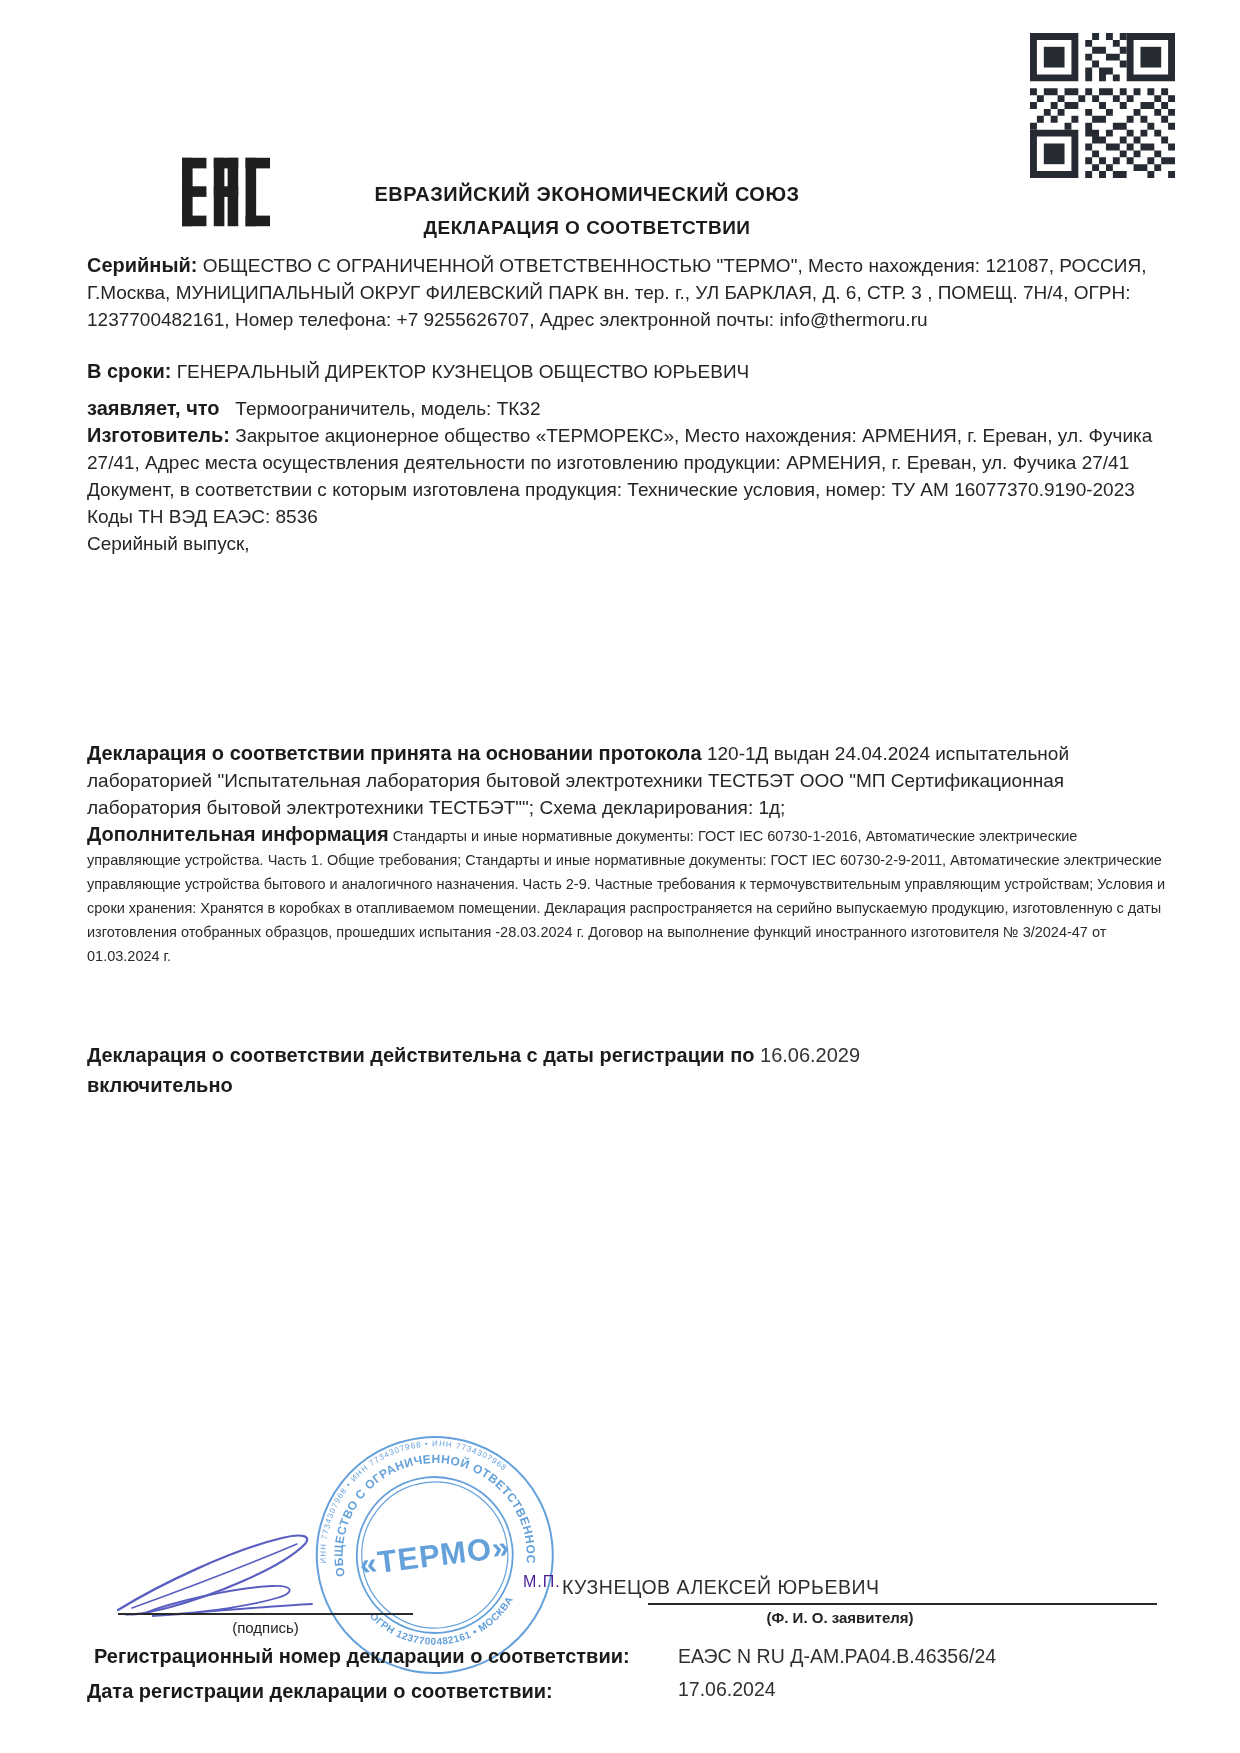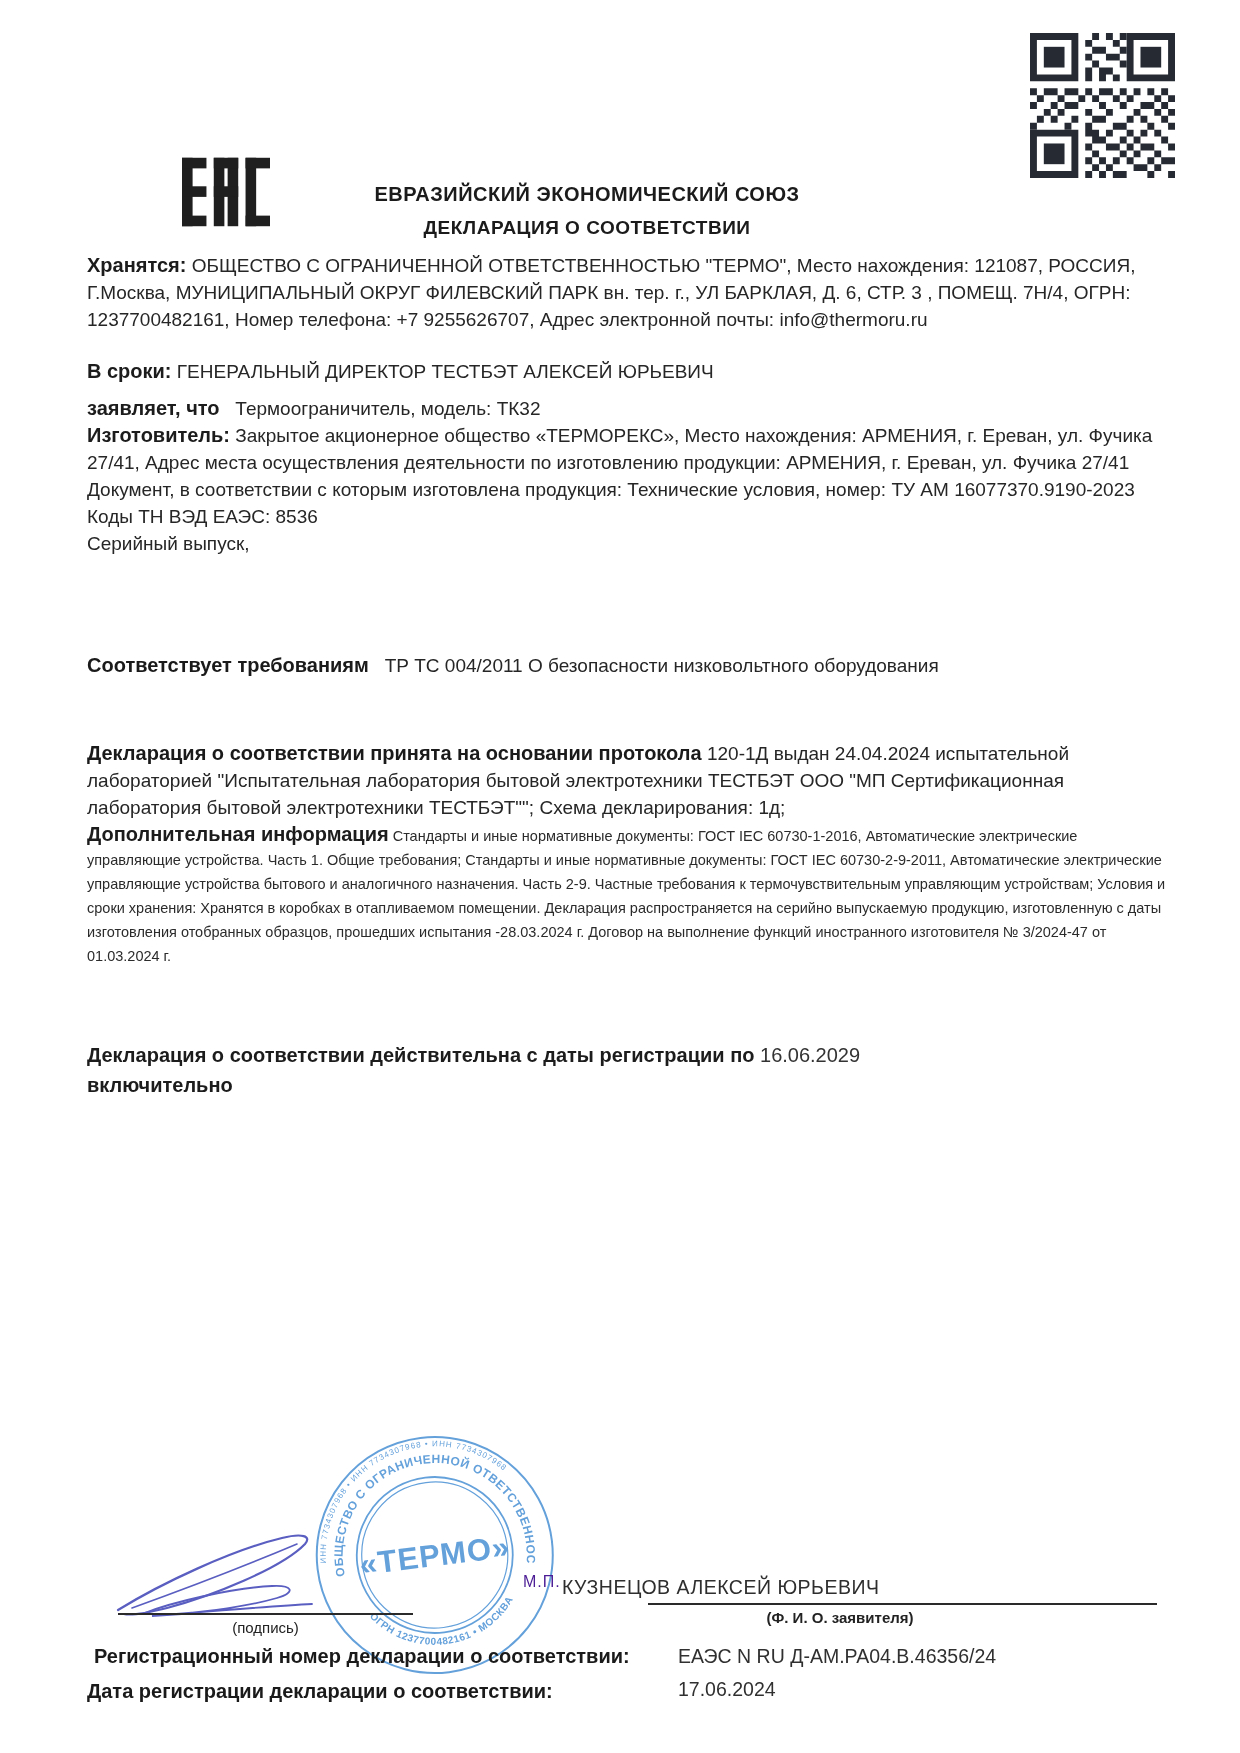--- a/index.html
+++ b/index.html
@@ -66,46 +66,42 @@
           <path d="M14 112h21v21H14z"></path>
         <path d="M63 0h7v7h-7z M77 0h7v7h-7z M91 0h7v7h-7z M56 7h7v7h-7z M84 7h7v7h-7z M63 14h7v7h-7z M70 14h7v7h-7z M91 14h7v7h-7z M56 21h7v7h-7z M77 21h7v7h-7z M84 21h7v7h-7z M63 28h7v7h-7z M91 28h7v7h-7z M56 35h7v7h-7z M70 35h7v7h-7z M77 35h7v7h-7z M56 42h7v7h-7z M70 42h7v7h-7z M84 42h7v7h-7z M42 56h7v7h-7z M42 70h7v7h-7z M42 84h7v7h-7z M0 56h7v7h-7z M14 56h7v7h-7z M21 56h7v7h-7z M35 56h7v7h-7z M56 56h7v7h-7z M70 56h7v7h-7z M77 56h7v7h-7z M91 56h7v7h-7z M105 56h7v7h-7z M119 56h7v7h-7z M133 56h7v7h-7z M7 63h7v7h-7z M28 63h7v7h-7z M49 63h7v7h-7z M63 63h7v7h-7z M84 63h7v7h-7z M98 63h7v7h-7z M126 63h7v7h-7z M140 63h7v7h-7z M0 70h7v7h-7z M21 70h7v7h-7z M35 70h7v7h-7z M70 70h7v7h-7z M91 70h7v7h-7z M112 70h7v7h-7z M119 70h7v7h-7z M133 70h7v7h-7z M14 77h7v7h-7z M28 77h7v7h-7z M56 77h7v7h-7z M77 77h7v7h-7z M105 77h7v7h-7z M126 77h7v7h-7z M140 77h7v7h-7z M7 84h7v7h-7z M21 84h7v7h-7z M63 84h7v7h-7z M70 84h7v7h-7z M98 84h7v7h-7z M112 84h7v7h-7z M133 84h7v7h-7z M0 91h7v7h-7z M35 91h7v7h-7z M56 91h7v7h-7z M84 91h7v7h-7z M91 91h7v7h-7z M119 91h7v7h-7z M140 91h7v7h-7z M56 98h7v7h-7z M63 98h7v7h-7z M77 98h7v7h-7z M98 98h7v7h-7z M112 98h7v7h-7z M126 98h7v7h-7z M63 105h7v7h-7z M70 105h7v7h-7z M91 105h7v7h-7z M105 105h7v7h-7z M133 105h7v7h-7z M56 112h7v7h-7z M77 112h7v7h-7z M84 112h7v7h-7z M98 112h7v7h-7z M112 112h7v7h-7z M119 112h7v7h-7z M140 112h7v7h-7z M63 119h7v7h-7z M91 119h7v7h-7z M105 119h7v7h-7z M126 119h7v7h-7z M56 126h7v7h-7z M70 126h7v7h-7z M84 126h7v7h-7z M98 126h7v7h-7z M119 126h7v7h-7z M133 126h7v7h-7z M140 126h7v7h-7z M63 133h7v7h-7z M77 133h7v7h-7z M105 133h7v7h-7z M112 133h7v7h-7z M126 133h7v7h-7z M56 140h7v7h-7z M70 140h7v7h-7z M84 140h7v7h-7z M91 140h7v7h-7z M119 140h7v7h-7z M140 140h7v7h-7z"></path>
       </g>
     </svg>
   </div>
 
   <div class="abs title" style="left:87px;top:217px;width:1000px;font-size:19px;">ДЕКЛАРАЦИЯ О СООТВЕТСТВИИ</div>
   <div class="abs title" style="left:87px;top:183px;width:1000px;font-size:20px;">ЕВРАЗИЙСКИЙ ЭКОНОМИЧЕСКИЙ СОЮЗ</div>
 
   <div class="abs body-text" style="left:87px;top:252px;width:1078px;">
-    <span class="b" style="font-size:20px;">Хранятся:</span>
+    <span class="b" style="font-size:20px;">Серийный:</span>
     <span>ОБЩЕСТВО С ОГРАНИЧЕННОЙ ОТВЕТСТВЕННОСТЬЮ "ТЕРМО", Место нахождения: 121087, РОССИЯ,  Г.Москва, МУНИЦИПАЛЬНЫЙ ОКРУГ ФИЛЕВСКИЙ ПАРК вн. тер. г.,  УЛ БАРКЛАЯ, Д. 6, СТР. 3 , ПОМЕЩ.  7Н/4, ОГРН: 1237700482161, Номер телефона: +7 9255626707, Адрес электронной почты: info@thermoru.ru</span>
   </div>
   <div class="abs body-text" style="left:87px;top:358px;width:1078px;">
     <span class="b" style="font-size:20px;">В сроки:</span>
-    <span>ГЕНЕРАЛЬНЫЙ ДИРЕКТОР ТЕСТБЭТ АЛЕКСЕЙ ЮРЬЕВИЧ</span>
+    <span>ГЕНЕРАЛЬНЫЙ ДИРЕКТОР КУЗНЕЦОВ ОБЩЕСТВО ЮРЬЕВИЧ</span>
   </div>
 
   <div class="abs body-text" style="left:87px;top:395px;width:1078px;">
     <div>
       <span class="b" style="font-size:20px;">заявляет, что</span>&nbsp;&nbsp;
       <span>Термоограничитель, модель: ТК32</span>
     </div>
     <div>
       <span class="b" style="font-size:20px;">Изготовитель:</span>
       <span>Закрытое акционерное общество «ТЕРМОРЕКС», Место нахождения: АРМЕНИЯ, г. Ереван, ул. Фучика 27/41, Адрес места осуществления деятельности по изготовлению продукции: АРМЕНИЯ, г. Ереван, ул. Фучика 27/41</span>
     </div>
     <div>Документ, в соответствии с которым изготовлена продукция: Технические условия, номер: ТУ АМ 16077370.9190-2023</div>
     <div>Коды ТН ВЭД ЕАЭС: 8536</div>
     <div>Серийный выпуск,</div>
   </div>
 
-  <div class="abs body-text" style="left:87px;top:652px;width:1078px;">
-    <span class="lbl">Соответствует требованиям</span>&nbsp;&nbsp;
-    <span>ТР ТС 004/2011 О безопасности низковольтного оборудования</span>
-  </div>
 
   <div class="abs body-text" style="left:87px;top:740px;width:1078px;">
     <span class="lbl">Декларация о соответствии принята на основании протокола</span>
     <span>120-1Д выдан 24.04.2024 испытательной лабораторией "Испытательная лаборатория бытовой электротехники ТЕСТБЭТ ООО "МП Сертификационная лаборатория бытовой электротехники ТЕСТБЭТ""; Схема декларирования: 1д;</span>
   </div>
 
   <div class="abs smalltext" style="left:87px;top:822px;width:1080px;">
     <span class="b" style="font-size:20px;">Дополнительная информация</span>
     <span>Стандарты и иные нормативные документы: ГОСТ IEC 60730-1-2016, Автоматические электрические управляющие устройства. Часть 1. Общие требования; Стандарты и иные нормативные документы: ГОСТ IEC 60730-2-9-2011, Автоматические электрические управляющие устройства бытового и аналогичного назначения. Часть 2-9. Частные требования к термочувствительным управляющим устройствам; Условия и сроки хранения: Хранятся в коробках в отапливаемом помещении. Декларация распространяется на серийно выпускаемую продукцию, изготовленную с даты изготовления отобранных образцов, прошедших испытания -28.03.2024 г. Договор на выполнение функций иностранного изготовителя № 3/2024-47 от 01.03.2024 г.</span>
   </div>

